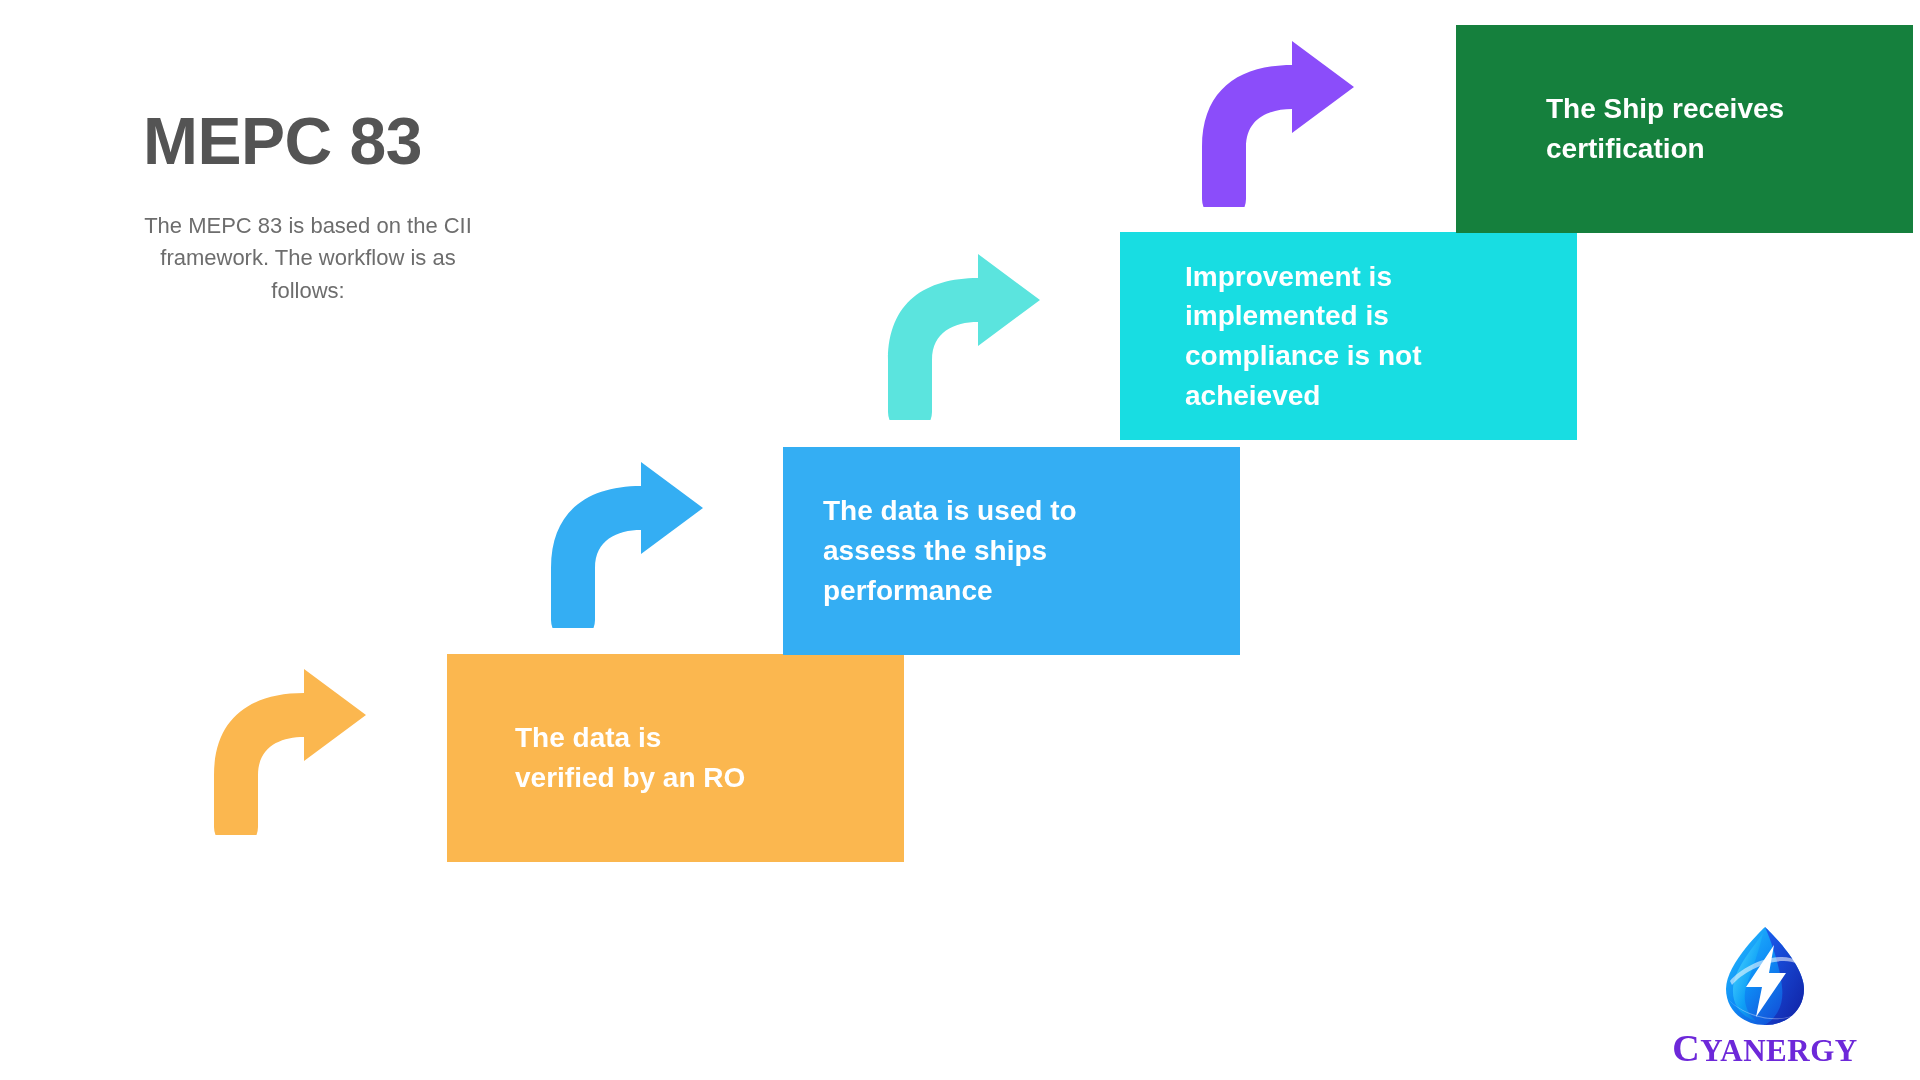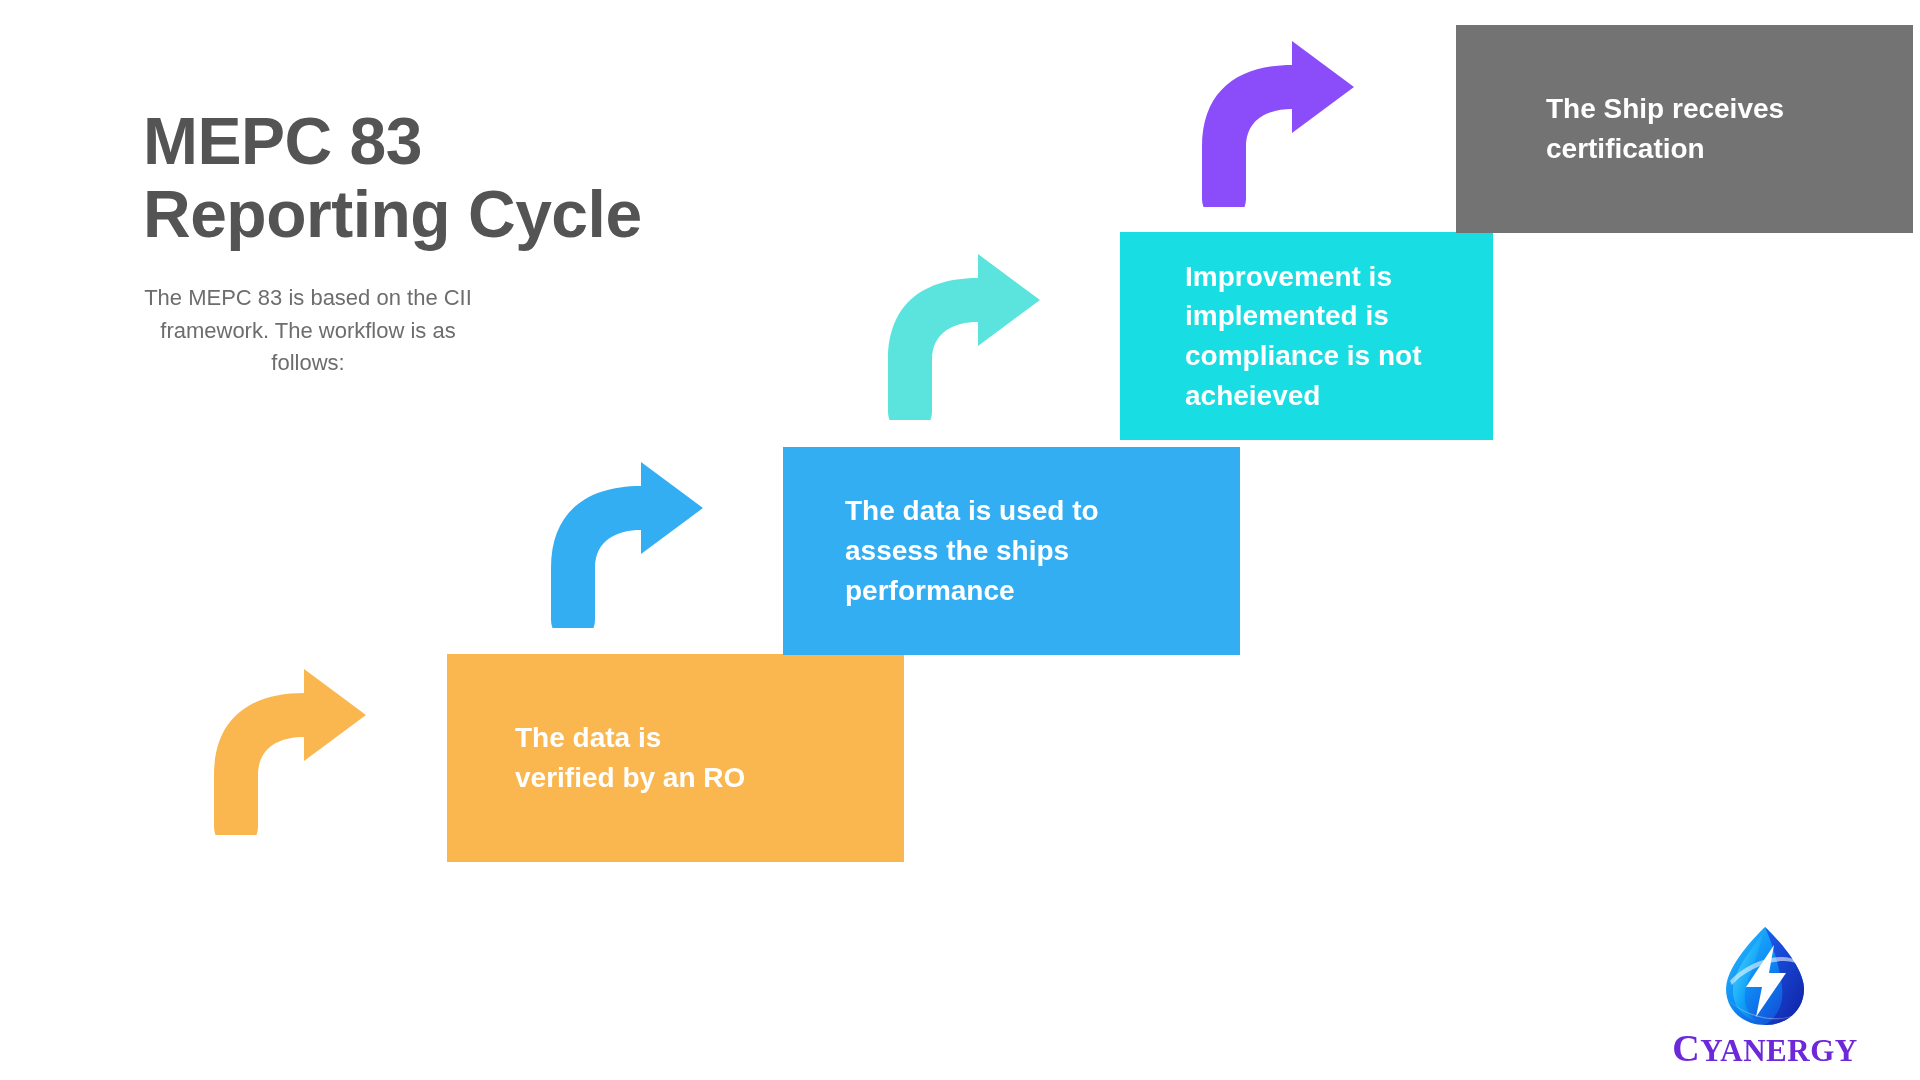--- a/index.html
+++ b/index.html
@@ -68,33 +68,33 @@
     background:#FBB köz;
     background:#FBB74F;
   }
   #box-verify .step-text { padding-left:68px; }
 
   #box-assess {
     left:783px;  top:447px;
     width:457px; height:208px;
     background:#34AEF3;
   }
-  #box-assess .step-text { padding-left:62px; }
+  #box-assess .step-text { padding-left:40px; }
 
   #box-improve {
     left:1120px; top:232px;
-    width:373px; height:208px;
+    width:457px; height:208px;
     background:#18DDE2;
   }
   #box-improve .step-text { padding-left:65px; }
 
   #box-certify {
     left:1456px; top:25px;
     width:457px; height:208px;
-    background:#737373;
+    background:#15803d;
   }
   #box-certify .step-text { padding-left:90px; }
 
   
   .arrow {
     position:absolute;
     width:175px; height:180px;
     pointer-events:none;
   }
   #arrow-1 { left:200px;  top:655px; }
@@ -123,21 +123,20 @@
   }
   #logo-word .cap { font-size:38px; }
 </style>
 </head>
 <body>
 
 <div id="stage">
 
   <div class="title-block">
     <div class="title-line">MEPC 83</div>
-    <div class="title-line">Reporting Cycle</div>
     <div class="subtitle">The MEPC 83 is based on the CII framework. The workflow is as follows:</div>
   </div>
 
 
   <svg class="arrow" id="arrow-1" viewBox="0 0 175 180">
     <path d="M14 172 L14 120 C14 62 52 38 104 38 L104 14 L166 60 L104 106 L104 82
              C80 82 58 92 58 120 L58 172 A22 22 0 0 1 14 172 Z" fill="#FBB74F"></path>
   </svg>
 
   <div class="step-box" id="box-verify">

